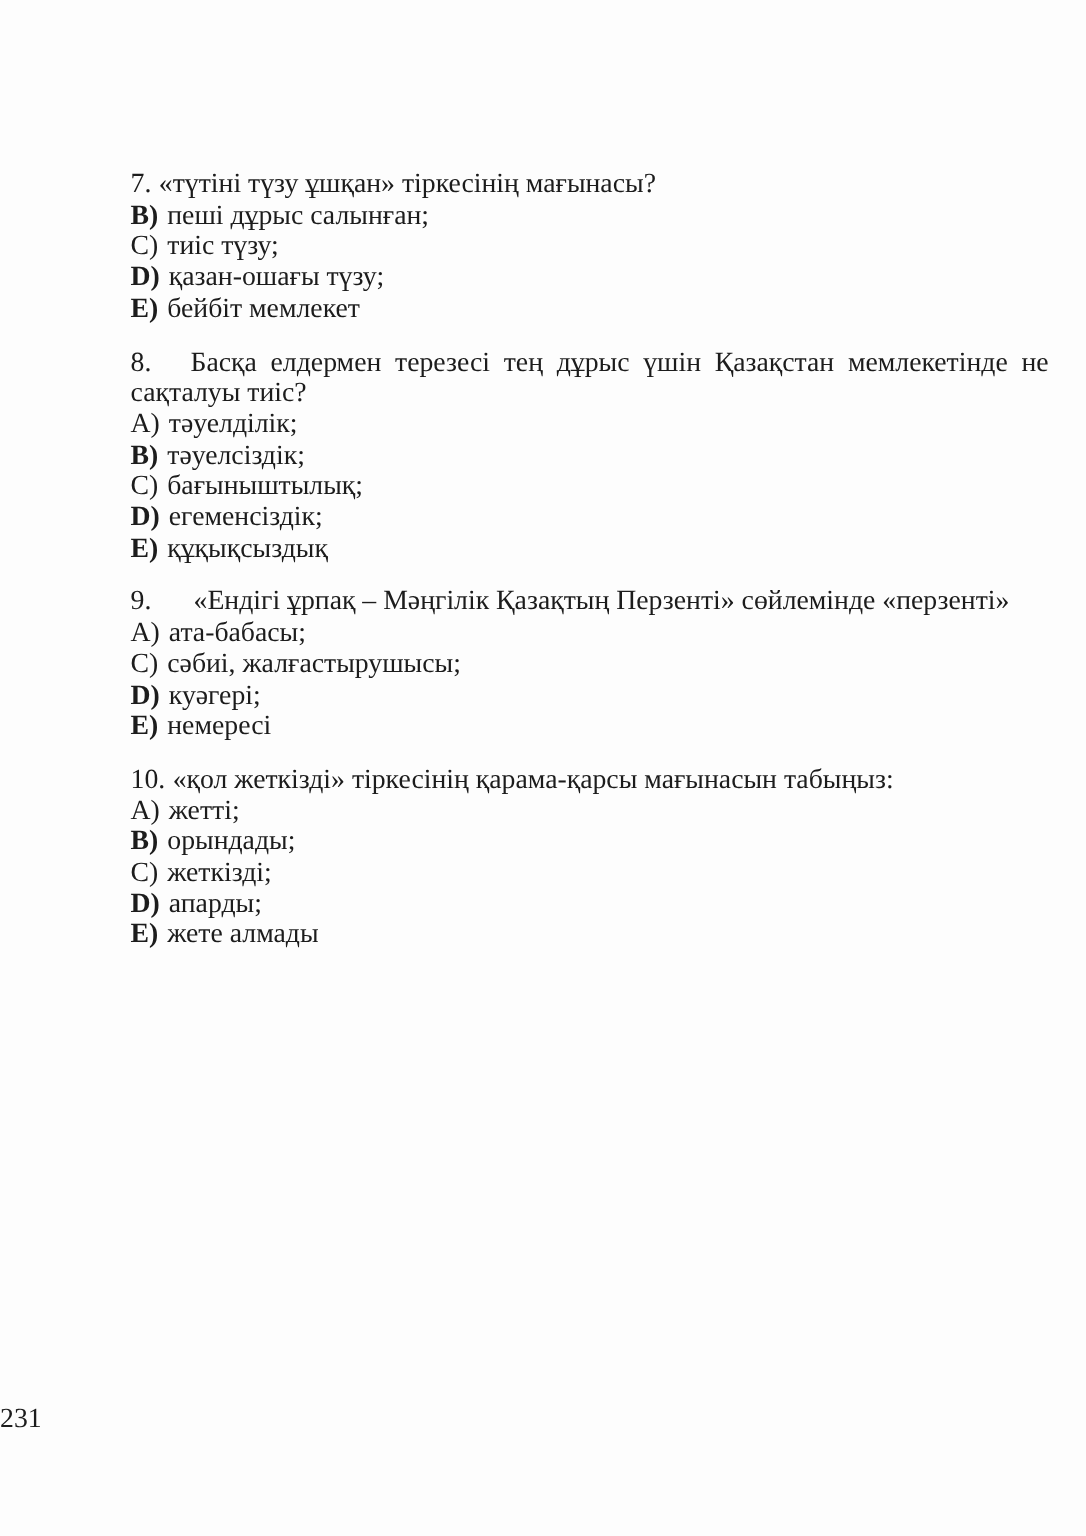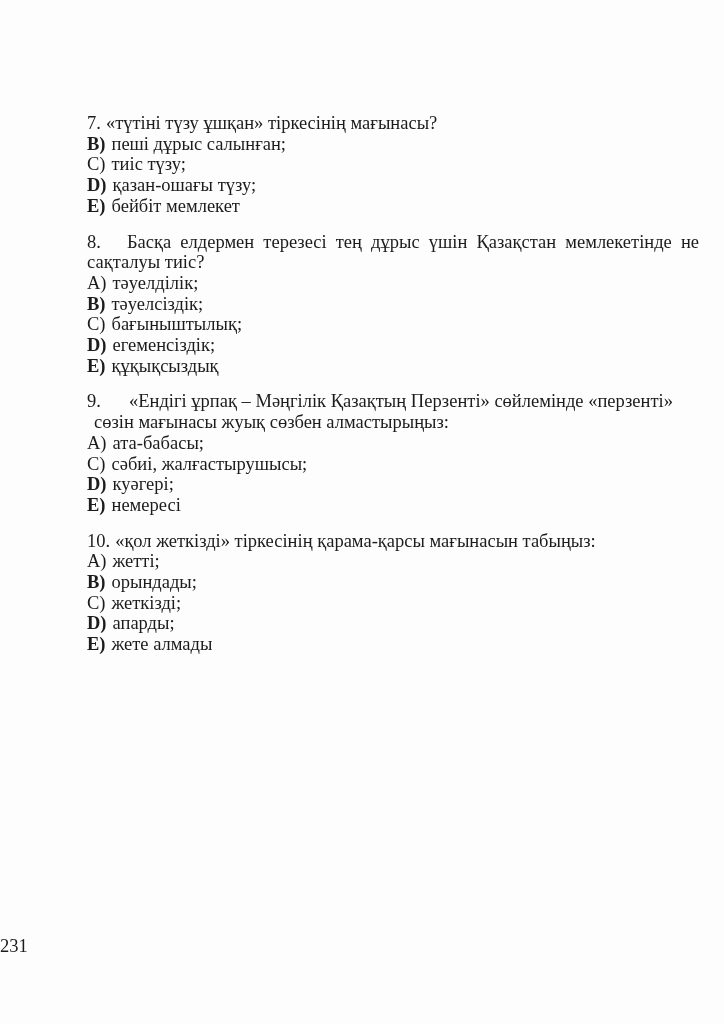--- a/index.html
+++ b/index.html
@@ -64,21 +64,20 @@
       <div class="q-line"><span class="opt-letter bold">B)</span><span>тәуелсіздік;</span></div>
       <div class="q-line"><span class="opt-letter">C)</span><span>бағыныштылық;</span></div>
       <div class="q-line"><span class="opt-letter bold">D)</span><span>егеменсіздік;</span></div>
       <div class="q-line"><span class="opt-letter bold">E)</span><span>құқықсыздық</span></div>
     </div>
 
     <div class="question">
       <div class="q-line">
         <span class="q-num-tab9">9.</span><span>«Ендігі ұрпақ – Мәңгілік Қазақтың Перзенті» сөйлемінде «перзенті»</span>
       </div>
-      <div class="q-line indent2"><span>сөзін мағынасы жуық сөзбен алмастырыңыз:</span></div>
       <div class="q-line"><span class="opt-letter">A)</span><span>ата-бабасы;</span></div>
       <div class="q-line"><span class="opt-letter">C)</span><span>сәбиі, жалғастырушысы;</span></div>
       <div class="q-line"><span class="opt-letter bold">D)</span><span>куәгері;</span></div>
       <div class="q-line"><span class="opt-letter bold">E)</span><span>немересі</span></div>
     </div>
 
     <div class="question">
       <div class="q-line">
         <span class="q-num-inline">10.</span><span>«қол жеткізді» тіркесінің қарама-қарсы мағынасын табыңыз:</span>
       </div>

